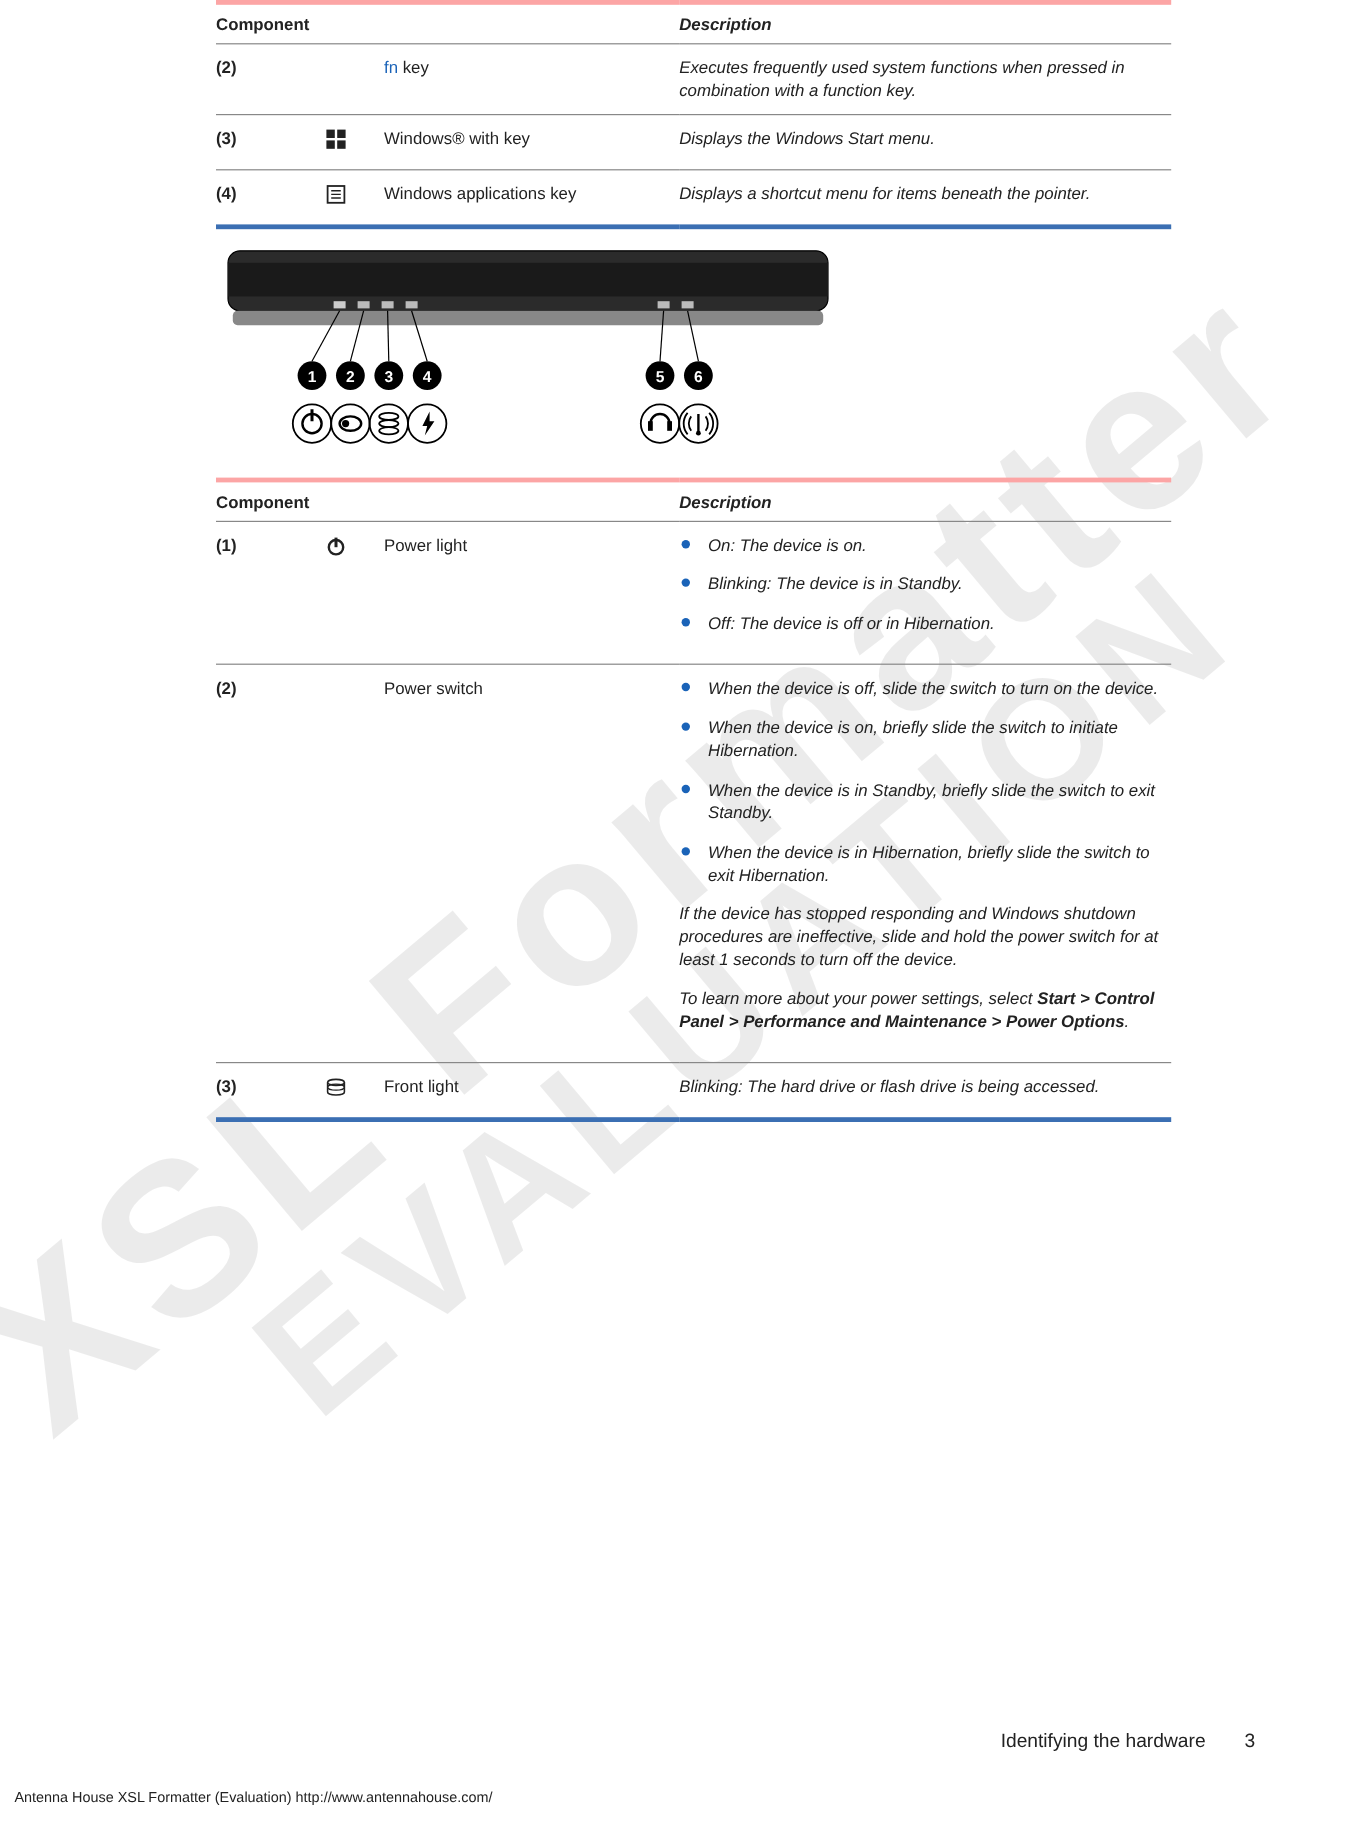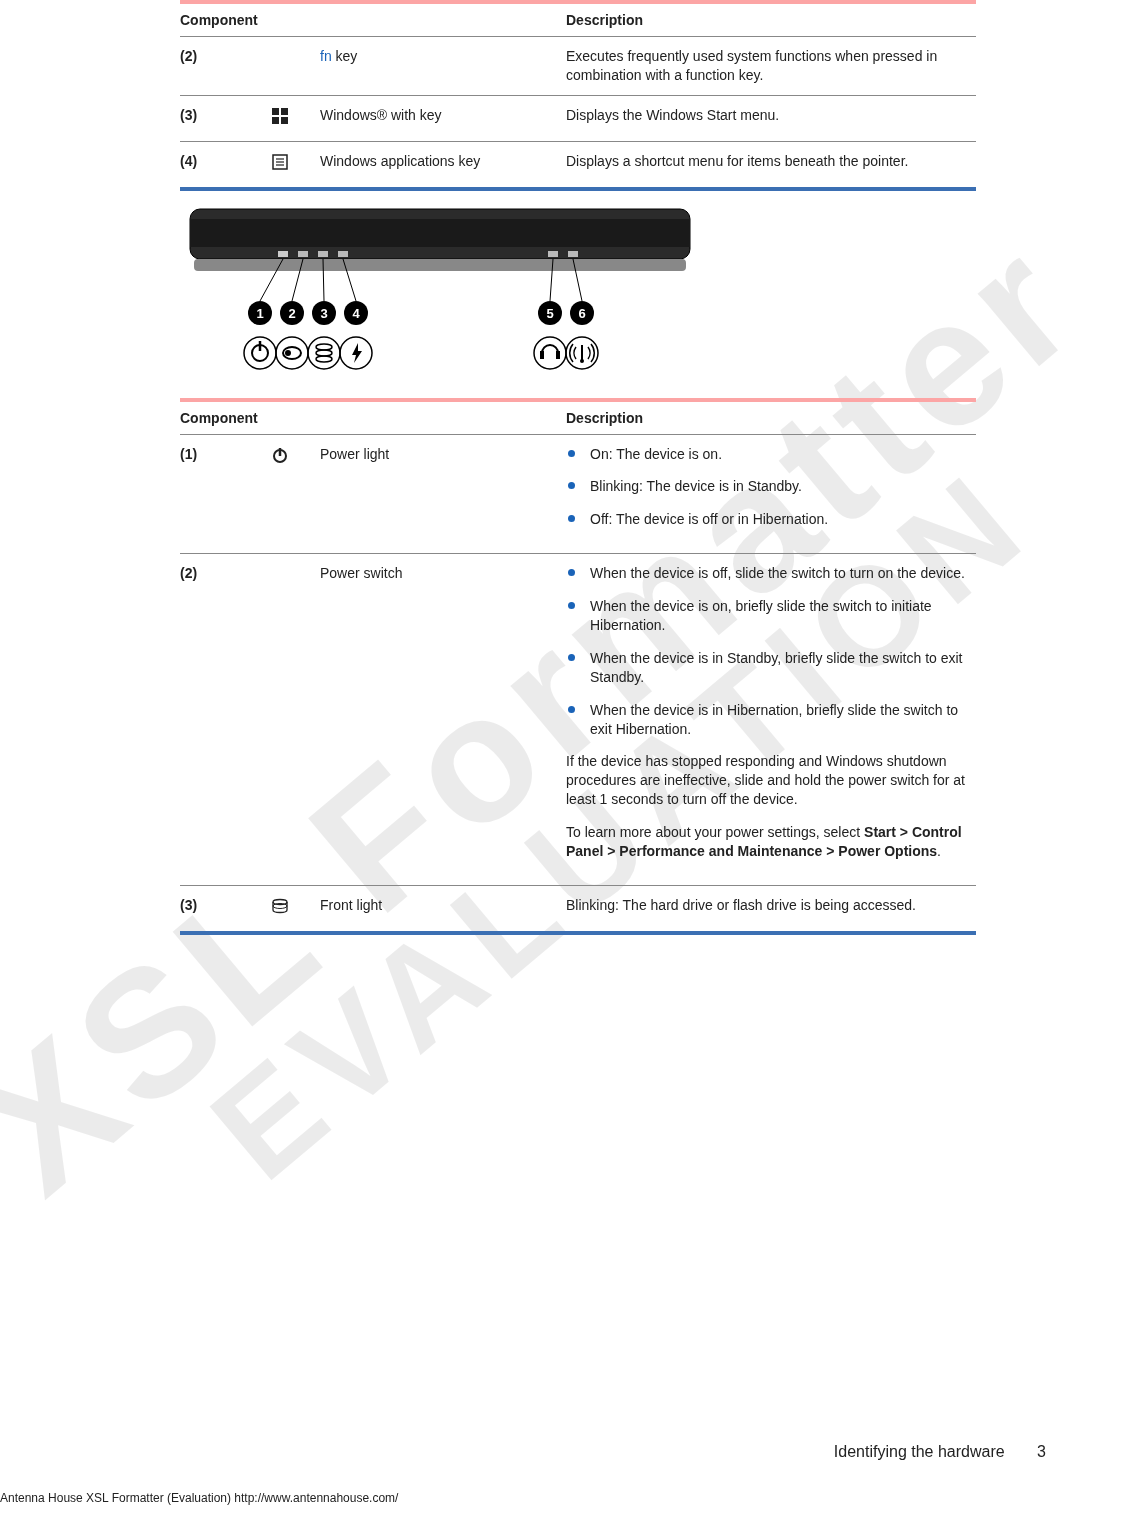--- a/index.html
+++ b/index.html
@@ -51,21 +51,21 @@
     border-bottom: 1px solid #888;
     font-size: 14px;
     line-height: 1.35;
   }
   table.comp tr:last-child td {
     border-bottom: 4px solid #3b6fb3;
   }
   .col-num { width: 90px; font-weight: bold; }
   .col-icon { width: 50px; }
   .col-name { width: auto; }
-  .col-desc { width: 410px; }
+  .col-desc { width: 410px; font-style: italic; }
   .fn-key { color: #1a63b8; }
   .heading {
     font-size: 28px;
     color: #1a63b8;
     font-weight: normal;
     margin: 38px 0 14px 0;
     margin-left: -92px;
   }
   .diagram {
     margin: 0 0 14px 0;
@@ -93,21 +93,21 @@
     position: absolute;
     bottom: 64px;
     right: 90px;
     font-size: 16px;
     margin-top: 24px;
   }
   .footer-right .pagenum { margin-left: 28px; }
   .footer-left {
     position: absolute;
     bottom: 20px;
-    left: 0;
+    left: 12px;
     font-size: 12px;
     color: #222;
     text-align: center;
   }
 </style>
 </head>
 <body>
 
 <div class="watermark">
   <div>XSL Formatter</div>

